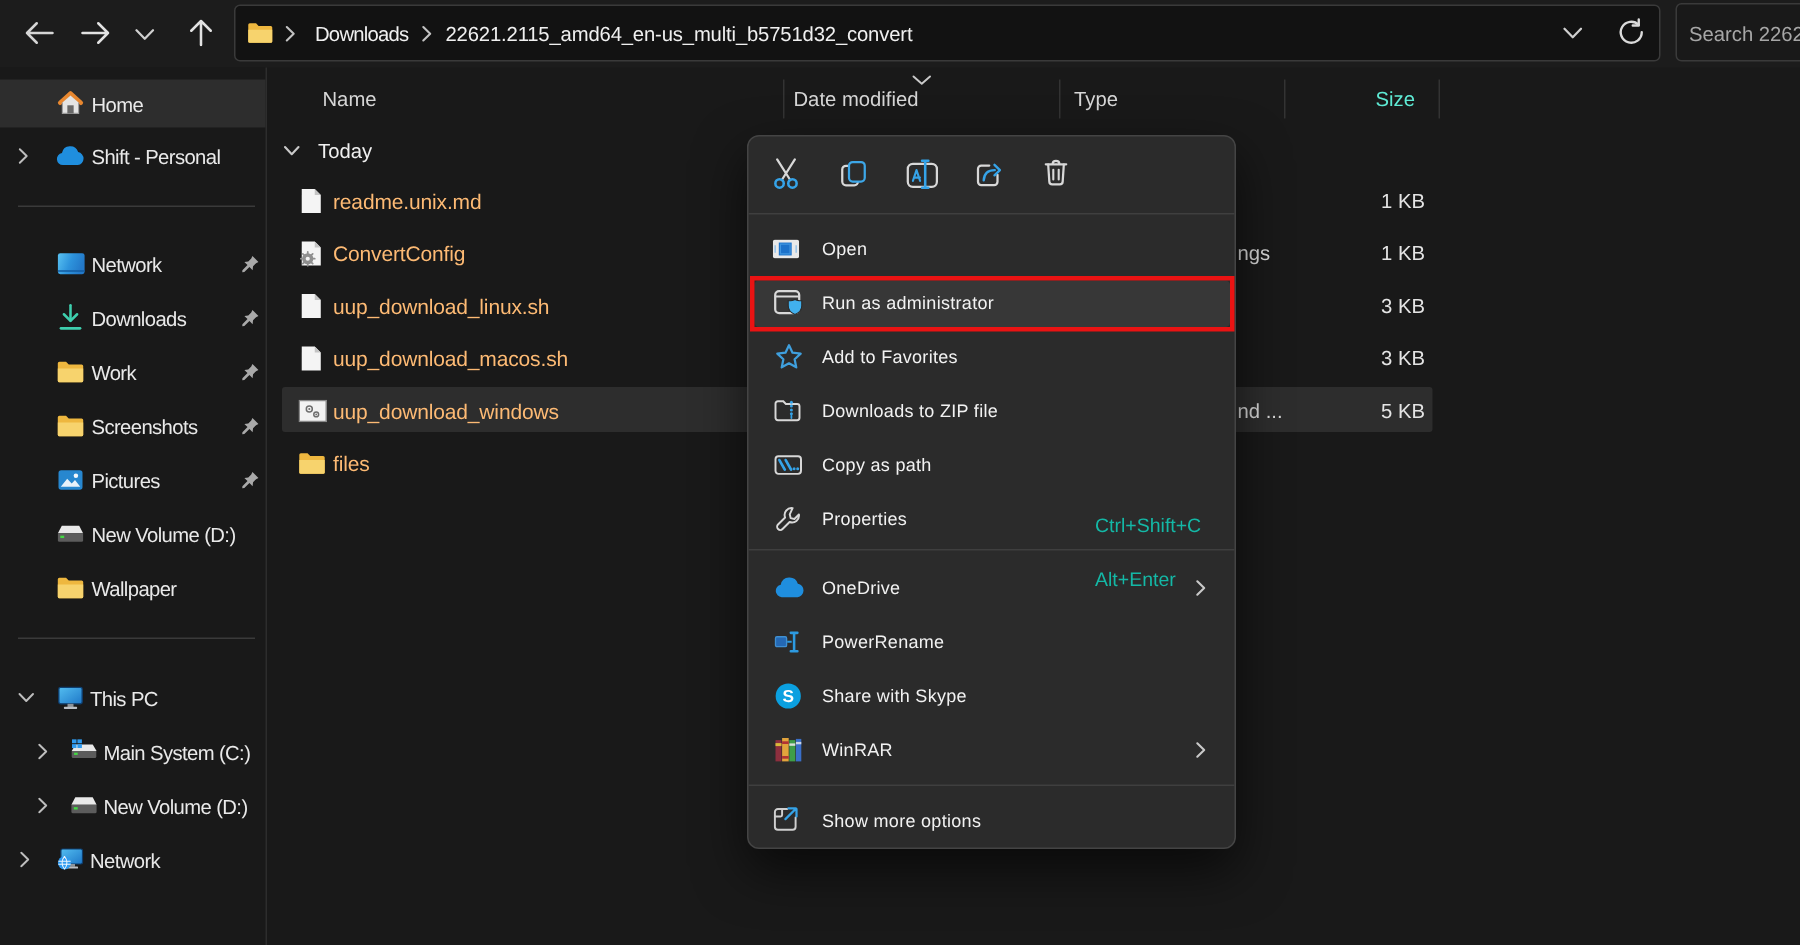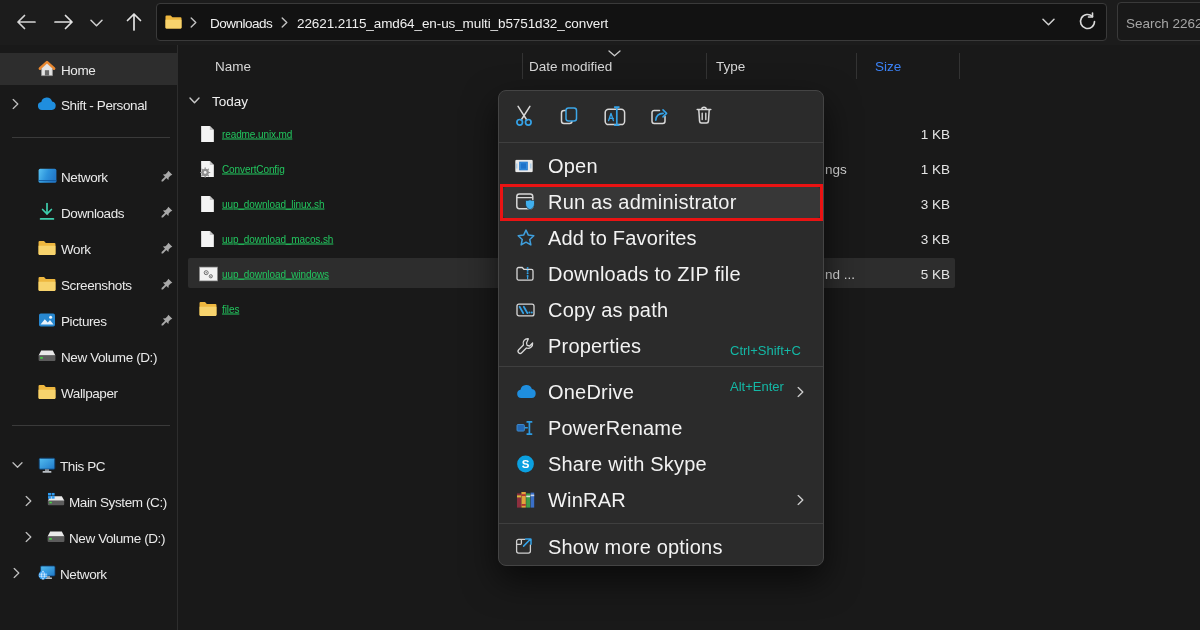--- a/index.html
+++ b/index.html
@@ -13,25 +13,25 @@
 #searchbox { position:absolute; left:1117px; top:2px; width:95px; height:39px; background:#191919; border:1px solid #3a3a3a; border-radius:4px; }
 #sidebar { position:absolute; left:0; top:45px; width:178px; height:585px; background:#191919; border-right:1px solid #2d2d2d; }
 .ssep { position:absolute; height:1px; background:#3a3a3a; left:12px; width:158px; }
 .slabel { position:absolute; color:#e9e9e9; font-size:13.5px; letter-spacing:-0.4px; white-space:nowrap; transform:translateY(-50%); }
 .sicon { position:absolute; transform:translateY(-50%); }
 .pin { position:absolute; left:161px; transform:translateY(-50%); }
 .chev { position:absolute; transform:translateY(-50%); }
 #homerow { position:absolute; left:0px; top:53px; width:177px; height:32px; background:#2d2d2d; }
 .vline { position:absolute; top:53px; height:26px; width:1px; background:#333333; }
 #selrow { position:absolute; left:188px; top:258px; width:767px; height:30px; background:#2d2d2d; border-radius:2px; }
-.fname { position:absolute; left:222px; color:#22c55e; font-size:10px; letter-spacing:-0.1px; white-space:nowrap; transform:translateY(-50%);text-decoration:underline; }
+.fname { position:absolute; left:222px; color:#fdba74; font-size:14px; letter-spacing:-0.1px; white-space:nowrap; transform:translateY(-50%); }
 .fsize { position:absolute; left:860px; width:90px; text-align:right; color:#e4e4e4; font-size:13.5px; white-space:nowrap; transform:translateY(-50%); }
 .ficon { position:absolute; transform:translateY(-50%); }
 #menu { position:absolute; left:498px; top:90px; width:326px; height:476px; background:#2b2b2b; border:1px solid #444444; border-radius:8px; box-shadow:0 14px 34px rgba(0,0,0,0.62); }
-.mlabel { position:absolute; left:548px; color:#f2f2f2; font-size:20px; letter-spacing:0.2px; white-space:nowrap; transform:translateY(-50%); }
+.mlabel { position:absolute; left:548px; color:#f2f2f2; font-size:12px; letter-spacing:0.2px; white-space:nowrap; transform:translateY(-50%); }
 .mshort { position:absolute; left:730px; color:#14b8a6; font-size:13px; white-space:nowrap; transform:translateY(-50%);margin-top:40px; }
 .micon { position:absolute; left:516px; transform:translateY(-50%); }
 .msep { position:absolute; left:499px; width:324px; height:1px; background:#3f3f3f; }
 .marr { position:absolute; left:797px; transform:translateY(-50%); }
 #runhl { position:absolute; left:503px; top:186.5px; width:316.5px; height:31px; background:#373737; border-radius:3px; }
 #redrect { position:absolute; left:500px; top:183.5px; width:322.5px; height:37px; border:3px solid #ea1313; }
 </style>
 </head>
 <body>
 <div id="topbar"></div>
@@ -208,21 +208,21 @@
     <path d="M0.9 9.2 h8.2 M0.9 11.2 h8.2 M5 5.9 a6.6 6.6 0 0 1 0 8.6 M5 5.9 a6.6 6.6 0 0 0 0 8.6" stroke="#eaf4fd" stroke-width="0.7" fill="none"></path>
   </svg>
 <div class="slabel" style="left:60px; top:573.5px;text-align:center;">Network</div>
 
 <div class="txt" style="left:215px; top:66px; color:#d6d6d6;">Name</div>
 <div class="txt" style="left:529px; top:66px; color:#d6d6d6;">Date modified</div>
 <svg class="abs" style="left:608px; top:50px;" width="13" height="7" viewBox="0 0 13 7">
     <path d="M1 1 L6.5 5.8 L12 1" stroke="#c9c9c9" stroke-width="1.3" fill="none" stroke-linecap="round" stroke-linejoin="round"></path>
   </svg>
 <div class="txt" style="left:716px; top:66px; color:#d6d6d6;">Type</div>
-<div class="txt" style="left:840px; top:66px; color:#3b82f6;margin-left:35px;">Size</div>
+<div class="txt" style="left:882px; top:66px; color:#5eead4;margin-left:35px;">Size</div>
 <div class="vline" style="left:522px;"></div>
 <div class="vline" style="left:706px;"></div>
 <div class="vline" style="left:856px;"></div>
 <div class="vline" style="left:959px;"></div>
 
 <svg class="abs" style="left:189px; top:97px;" width="11" height="7" viewBox="0 0 11 7">
     <path d="M1 1 L5.5 5.8 L10 1" stroke="#c9c9c9" stroke-width="1.4" fill="none" stroke-linecap="round" stroke-linejoin="round"></path>
   </svg>
 <div class="txt" style="left:212px; top:101px; color:#f0f0f0;">Today</div>
 

